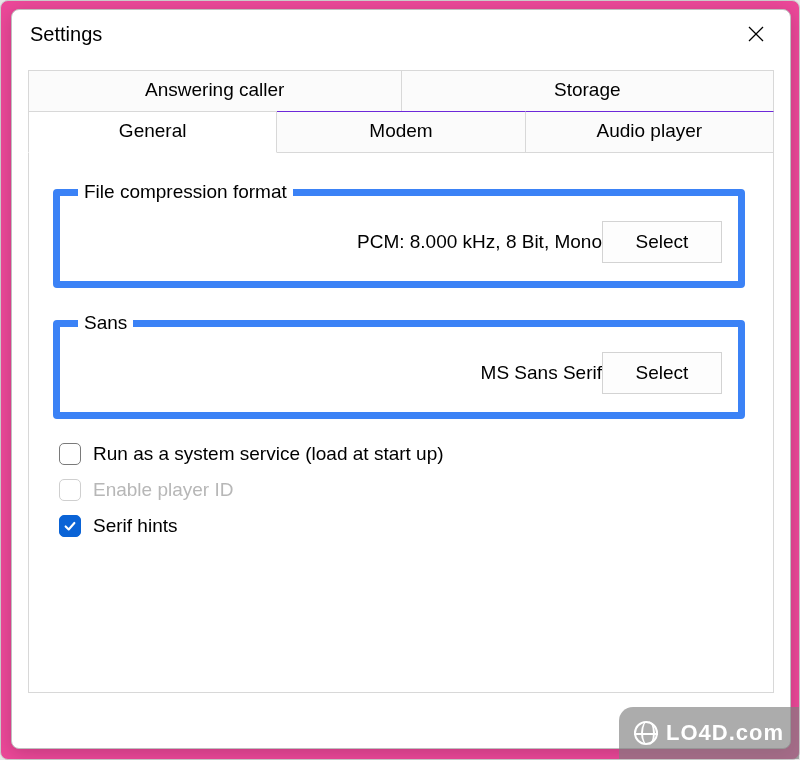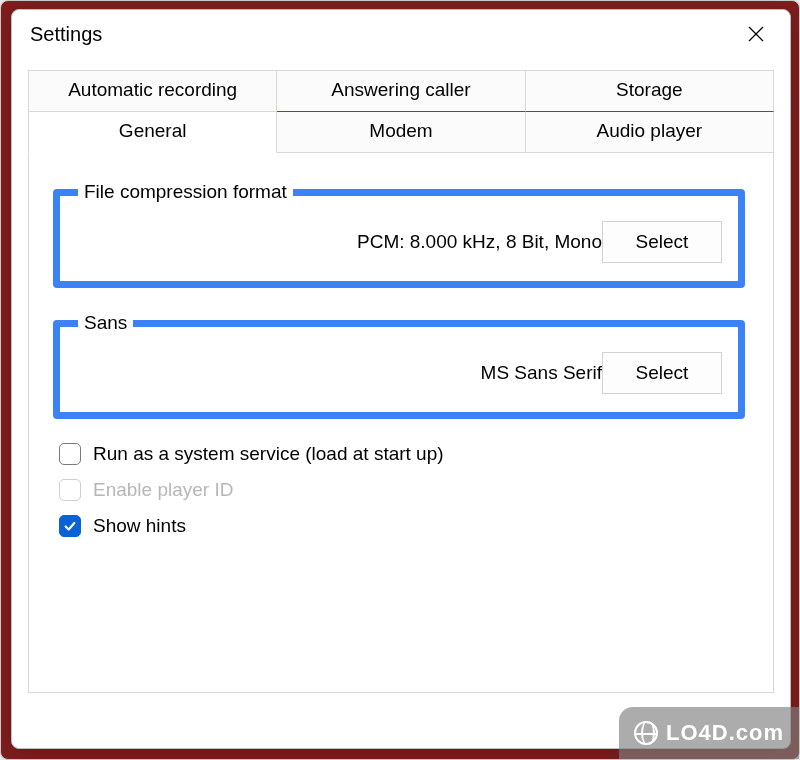--- a/index.html
+++ b/index.html
@@ -8,21 +8,21 @@
     width: 800px; height: 760px;
     font-family: "Segoe UI", Tahoma, sans-serif;
     font-size: 19px;
     background: #e8e8e8;
     color: #000;
     overflow: hidden;
   }
   .screen {
     position: relative;
     width: 800px; height: 760px;
-    background: #7f1d1d;
+    background: #ec4899;
     border: 1px solid #ccc;
     border-radius: 8px;
     padding-left: 20px;
   }
   .window {
     position: absolute;
     left: 10px; top: 8px;
     width: 780px; height: 740px;
     background: #fff;
     border: 1px solid #bfbfbf;
@@ -199,21 +199,20 @@
           <line x1="2" y1="2" x2="16" y2="16"></line>
           <line x1="16" y1="2" x2="2" y2="16"></line>
         </svg>
       </div>
     </div>
 
     <div class="client">
       <div class="tabhost">
 
         <div class="tabrow row1">
-          <div class="tab">Automatic recording</div>
           <div class="tab">Answering caller</div>
           <div class="tab">Storage</div>
         </div>
         <div class="tabrow row2">
           <div class="tab active">General</div>
           <div class="tab">Modem</div>
           <div class="tab">Audio player</div>
         </div>
 
         <div class="tabpanel">
@@ -249,21 +248,21 @@
               </span>
               <span>Enable player ID</span>
             </label>
 
             <label class="check">
               <span class="cbox checked">
                 <svg viewBox="0 0 16 16">
                     <path d="M3 8.5 L6.5 12 L13 4.5"></path>
                   </svg>
               </span>
-              <span>Show hints</span>
+              <span>Serif hints</span>
             </label>
 
           </div>
         </div>
 
       </div>
     </div>
   </div>
 
   <div class="watermark">

